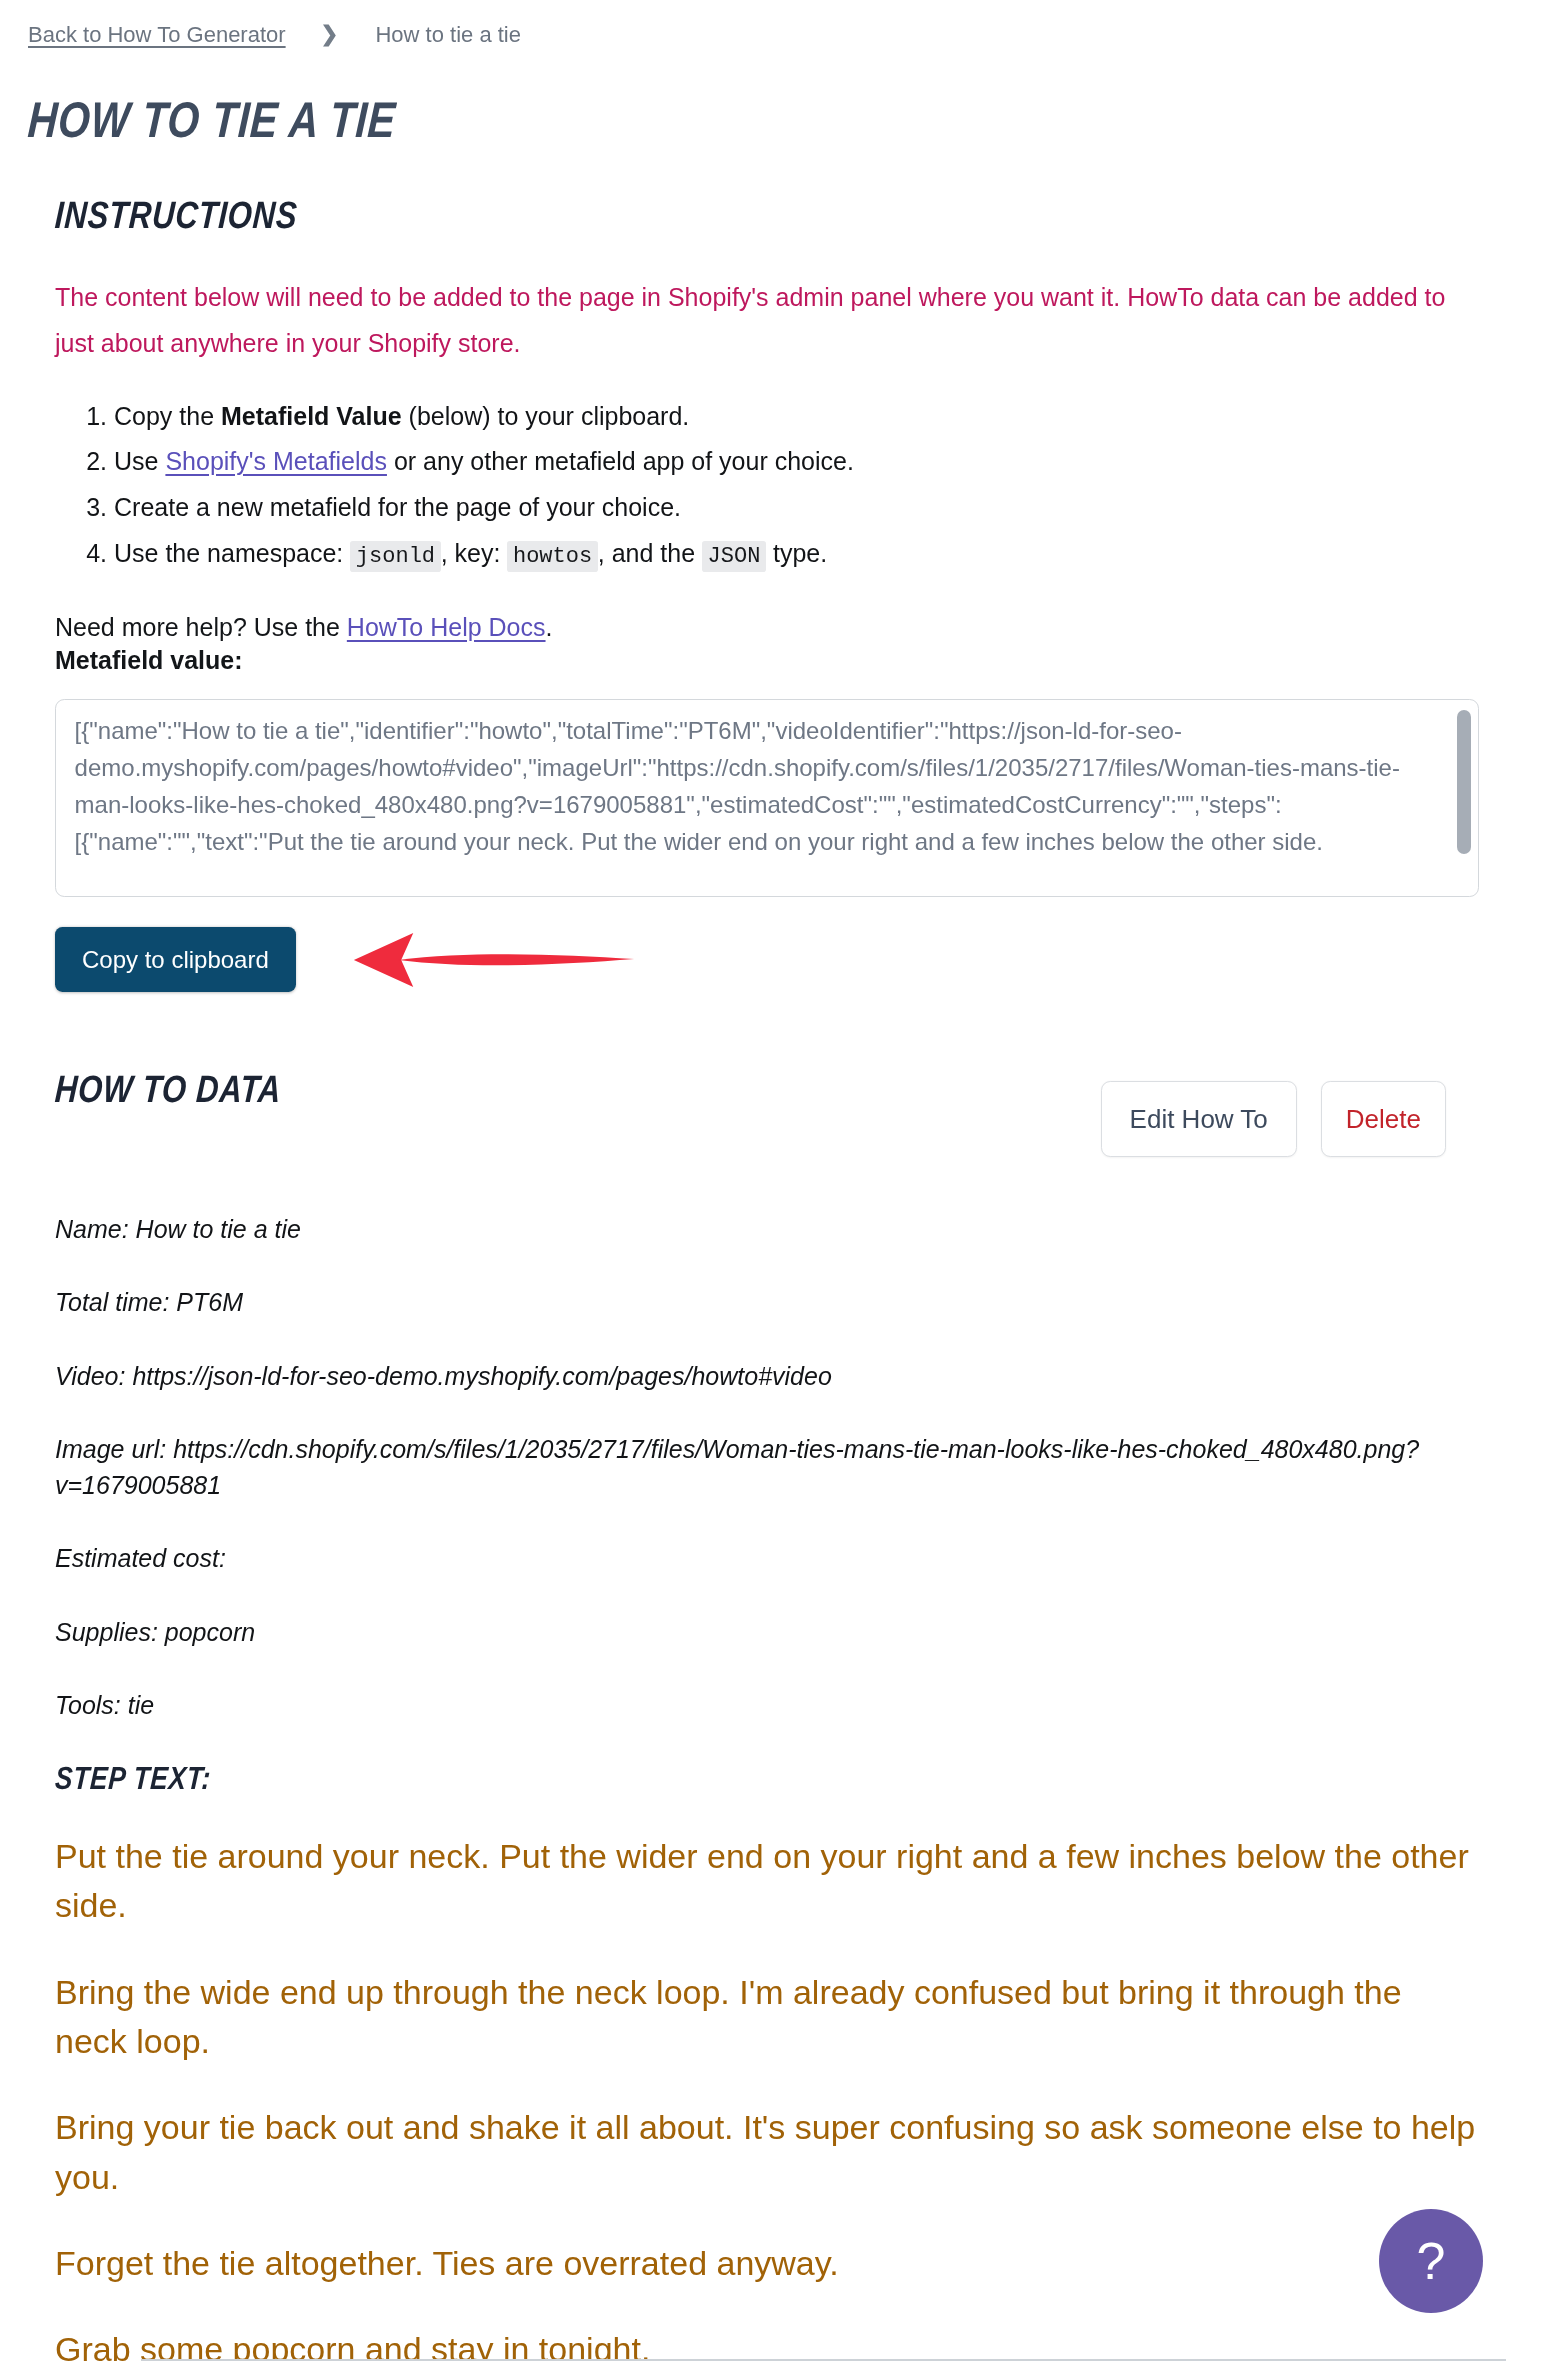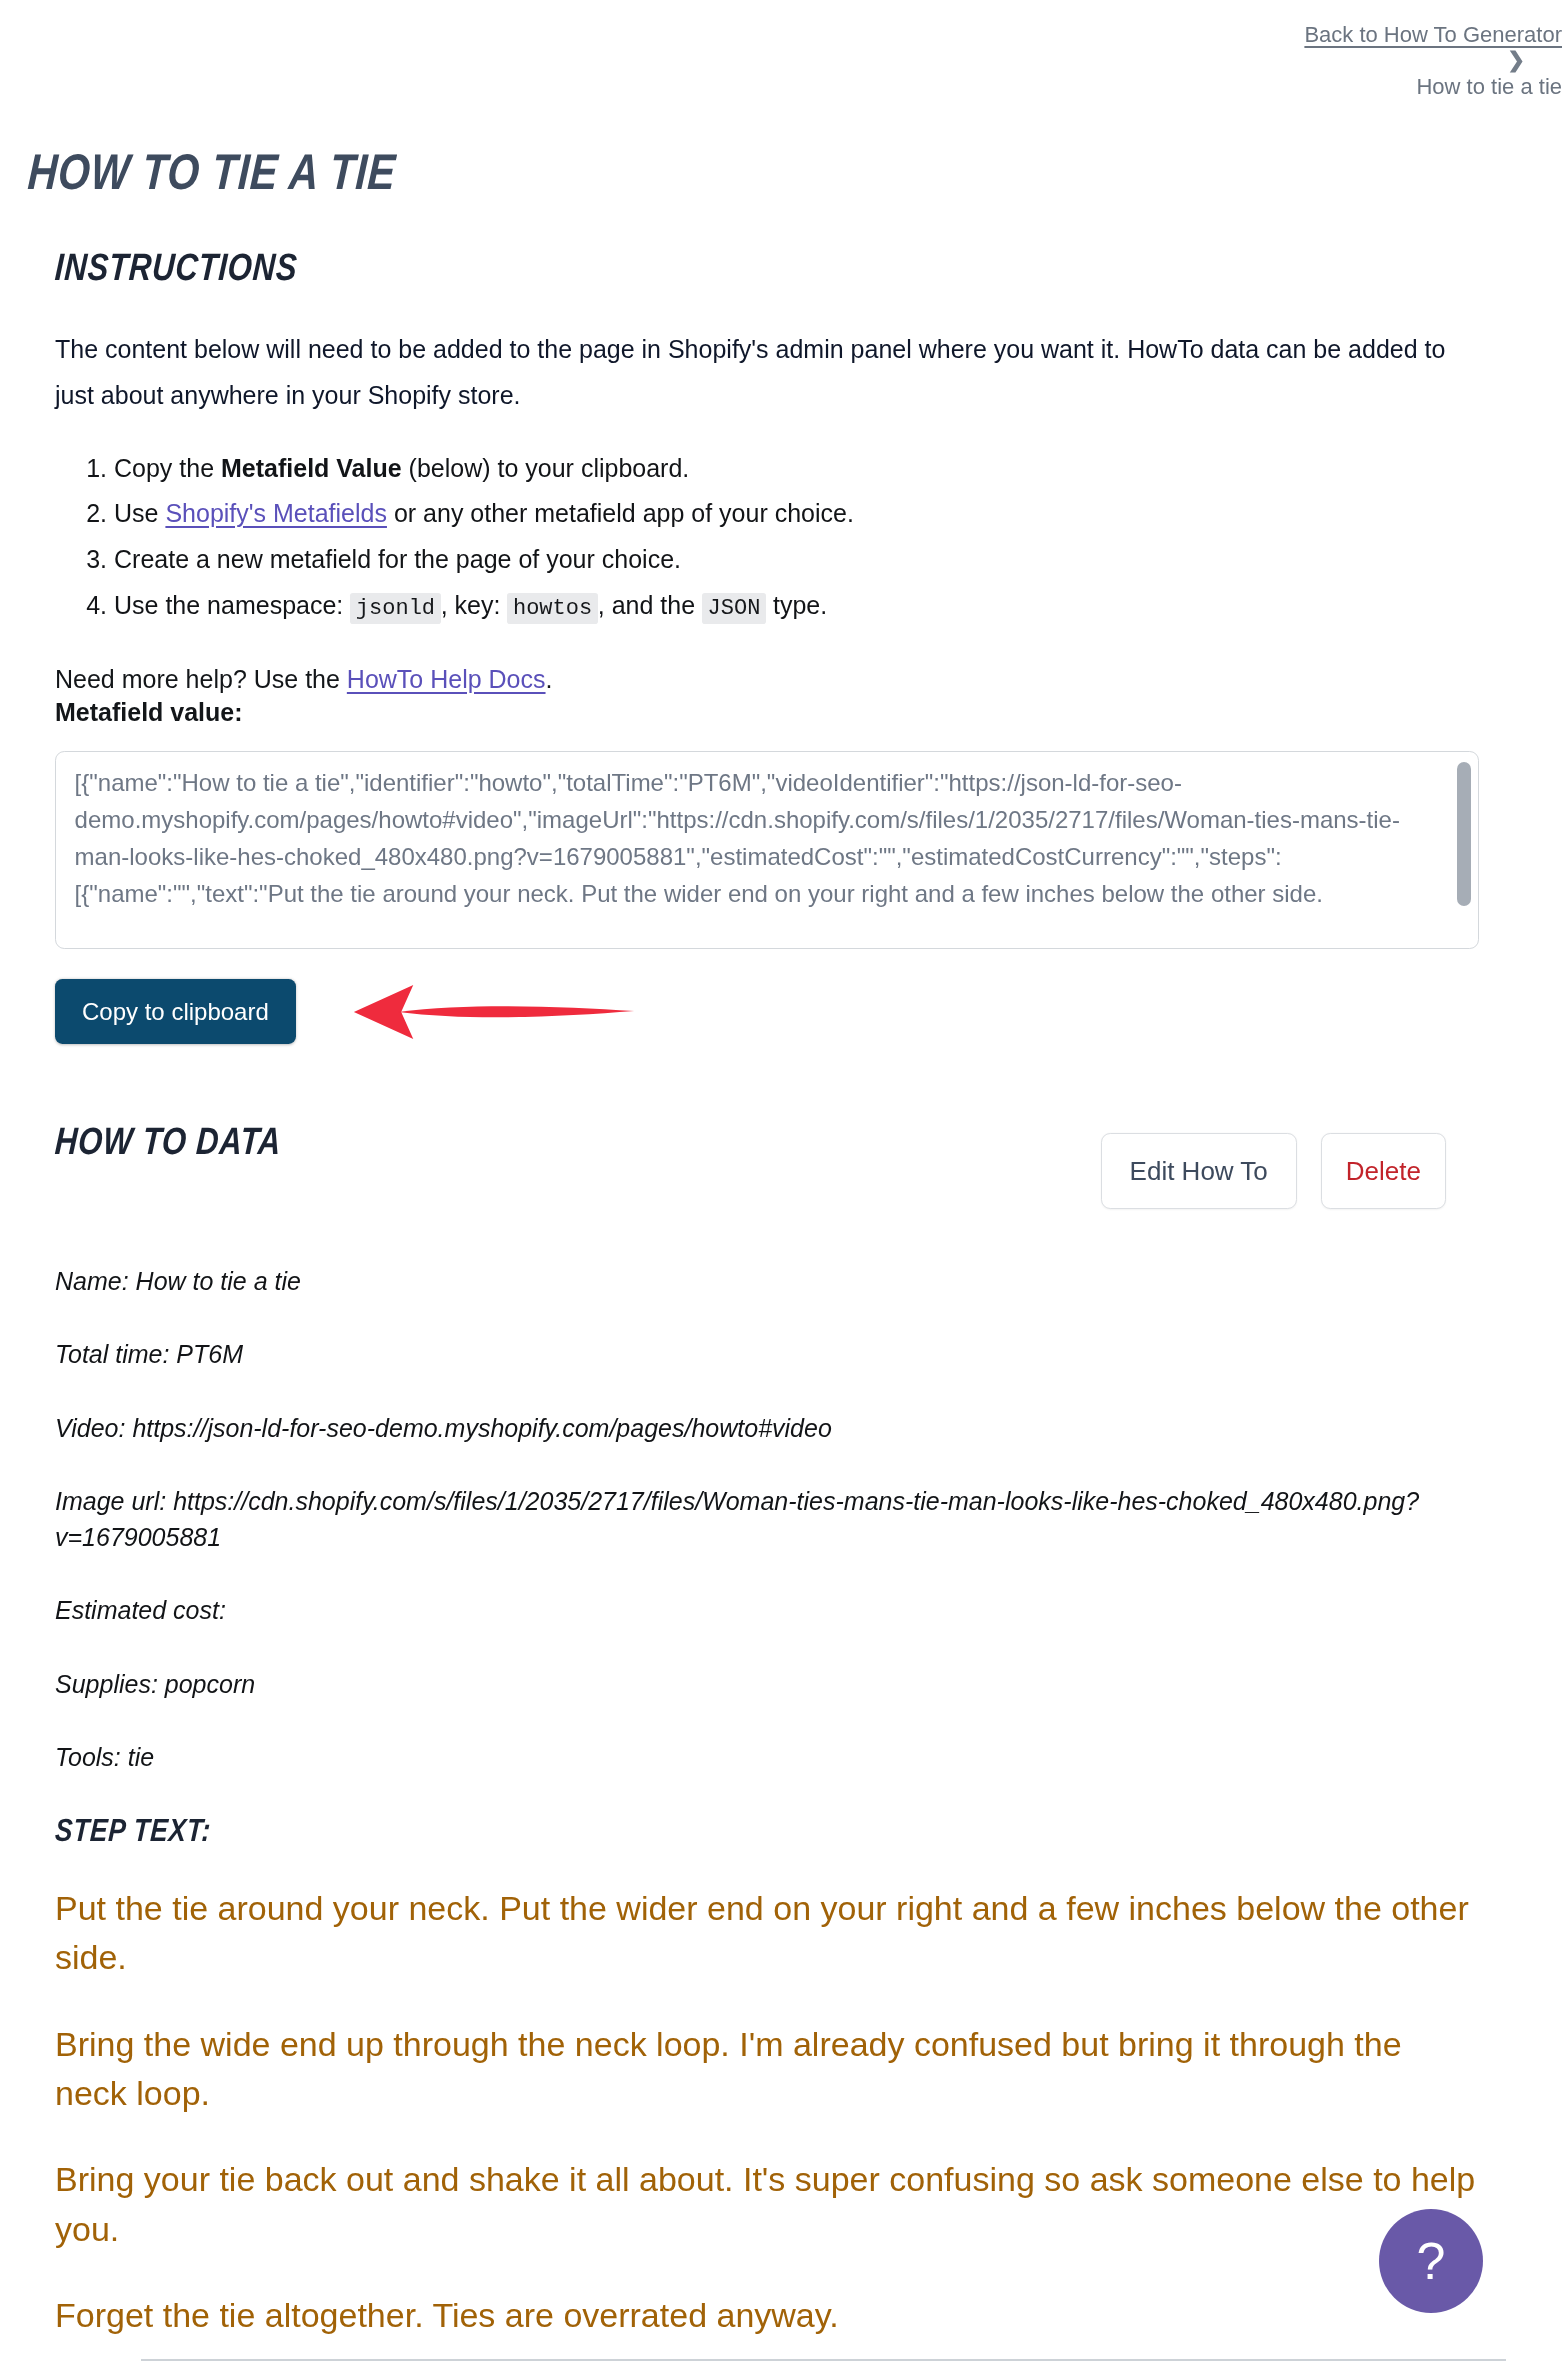--- a/index.html
+++ b/index.html
@@ -4,35 +4,35 @@
 <style>
   html,body{margin:0;padding:0;}
   body{
     width:1562px;height:2362px;position:relative;overflow:hidden;
     background:#ffffff;color:#131619;
     font-family:"Liberation Sans",sans-serif;
     -webkit-font-smoothing:antialiased;
   }
   .page{padding:22px 0 0 28px;}
   
-  .crumbs{display:flex;align-items:flex-end;font-size:22px;color:#6b7480;flex-direction:column;}
+  .crumbs{display:flex;align-items:center;font-size:22px;color:#6b7480;}
   .crumbs a{color:#6b7480;text-decoration:underline;text-underline-offset:3.7px;cursor:pointer;}
   .crumbs .sep{margin:0 37px 0 35px;font-size:21.3px;color:#737d89;font-weight:bold;transform:translateY(-0.9px);}
   
   .comic{
     font-family:"Liberation Sans",sans-serif;font-weight:bold;font-style:italic;
     display:inline-block;transform:scaleX(.82) skewX(-4deg);transform-origin:left center;
     letter-spacing:0.9px;white-space:nowrap;
   }
   h1{margin:43px 0 0 0;font-size:50px;color:#3e4b5e;}
   .col{margin-left:27px;margin-right:83px;}
   h2{margin:0;font-size:38px;color:#1c2433;}
   .h-instructions{margin-top:45px;}
   p{margin:0;}
-  .intro{margin-top:37px;font-size:25px;line-height:1.85;color:#0f172a;}
+  .intro{margin-top:37px;font-size:25px;line-height:1.85;color:#be185d;}
   ol{margin:32px 0 0 0;padding:0 0 0 59px;font-size:25px;color:#121417;}
   ol li{line-height:1.42;margin-bottom:10.2px;}
   ol b{font-weight:bold;}
   a.plink{color:#5a50ba;text-decoration:underline;text-underline-offset:3.7px;cursor:pointer;}
   code{
     font-family:"Liberation Mono","DejaVu Sans Mono",monospace;
     background:#e9eaec;font-size:22px;padding:2.8px 5.6px 3.7px 5.6px;border-radius:2.8px;color:#16181b;
   }
   .help-line{margin-top:37px;font-size:25px;line-height:1.5;}
   .mf-label{font-size:25px;font-weight:bold;}

